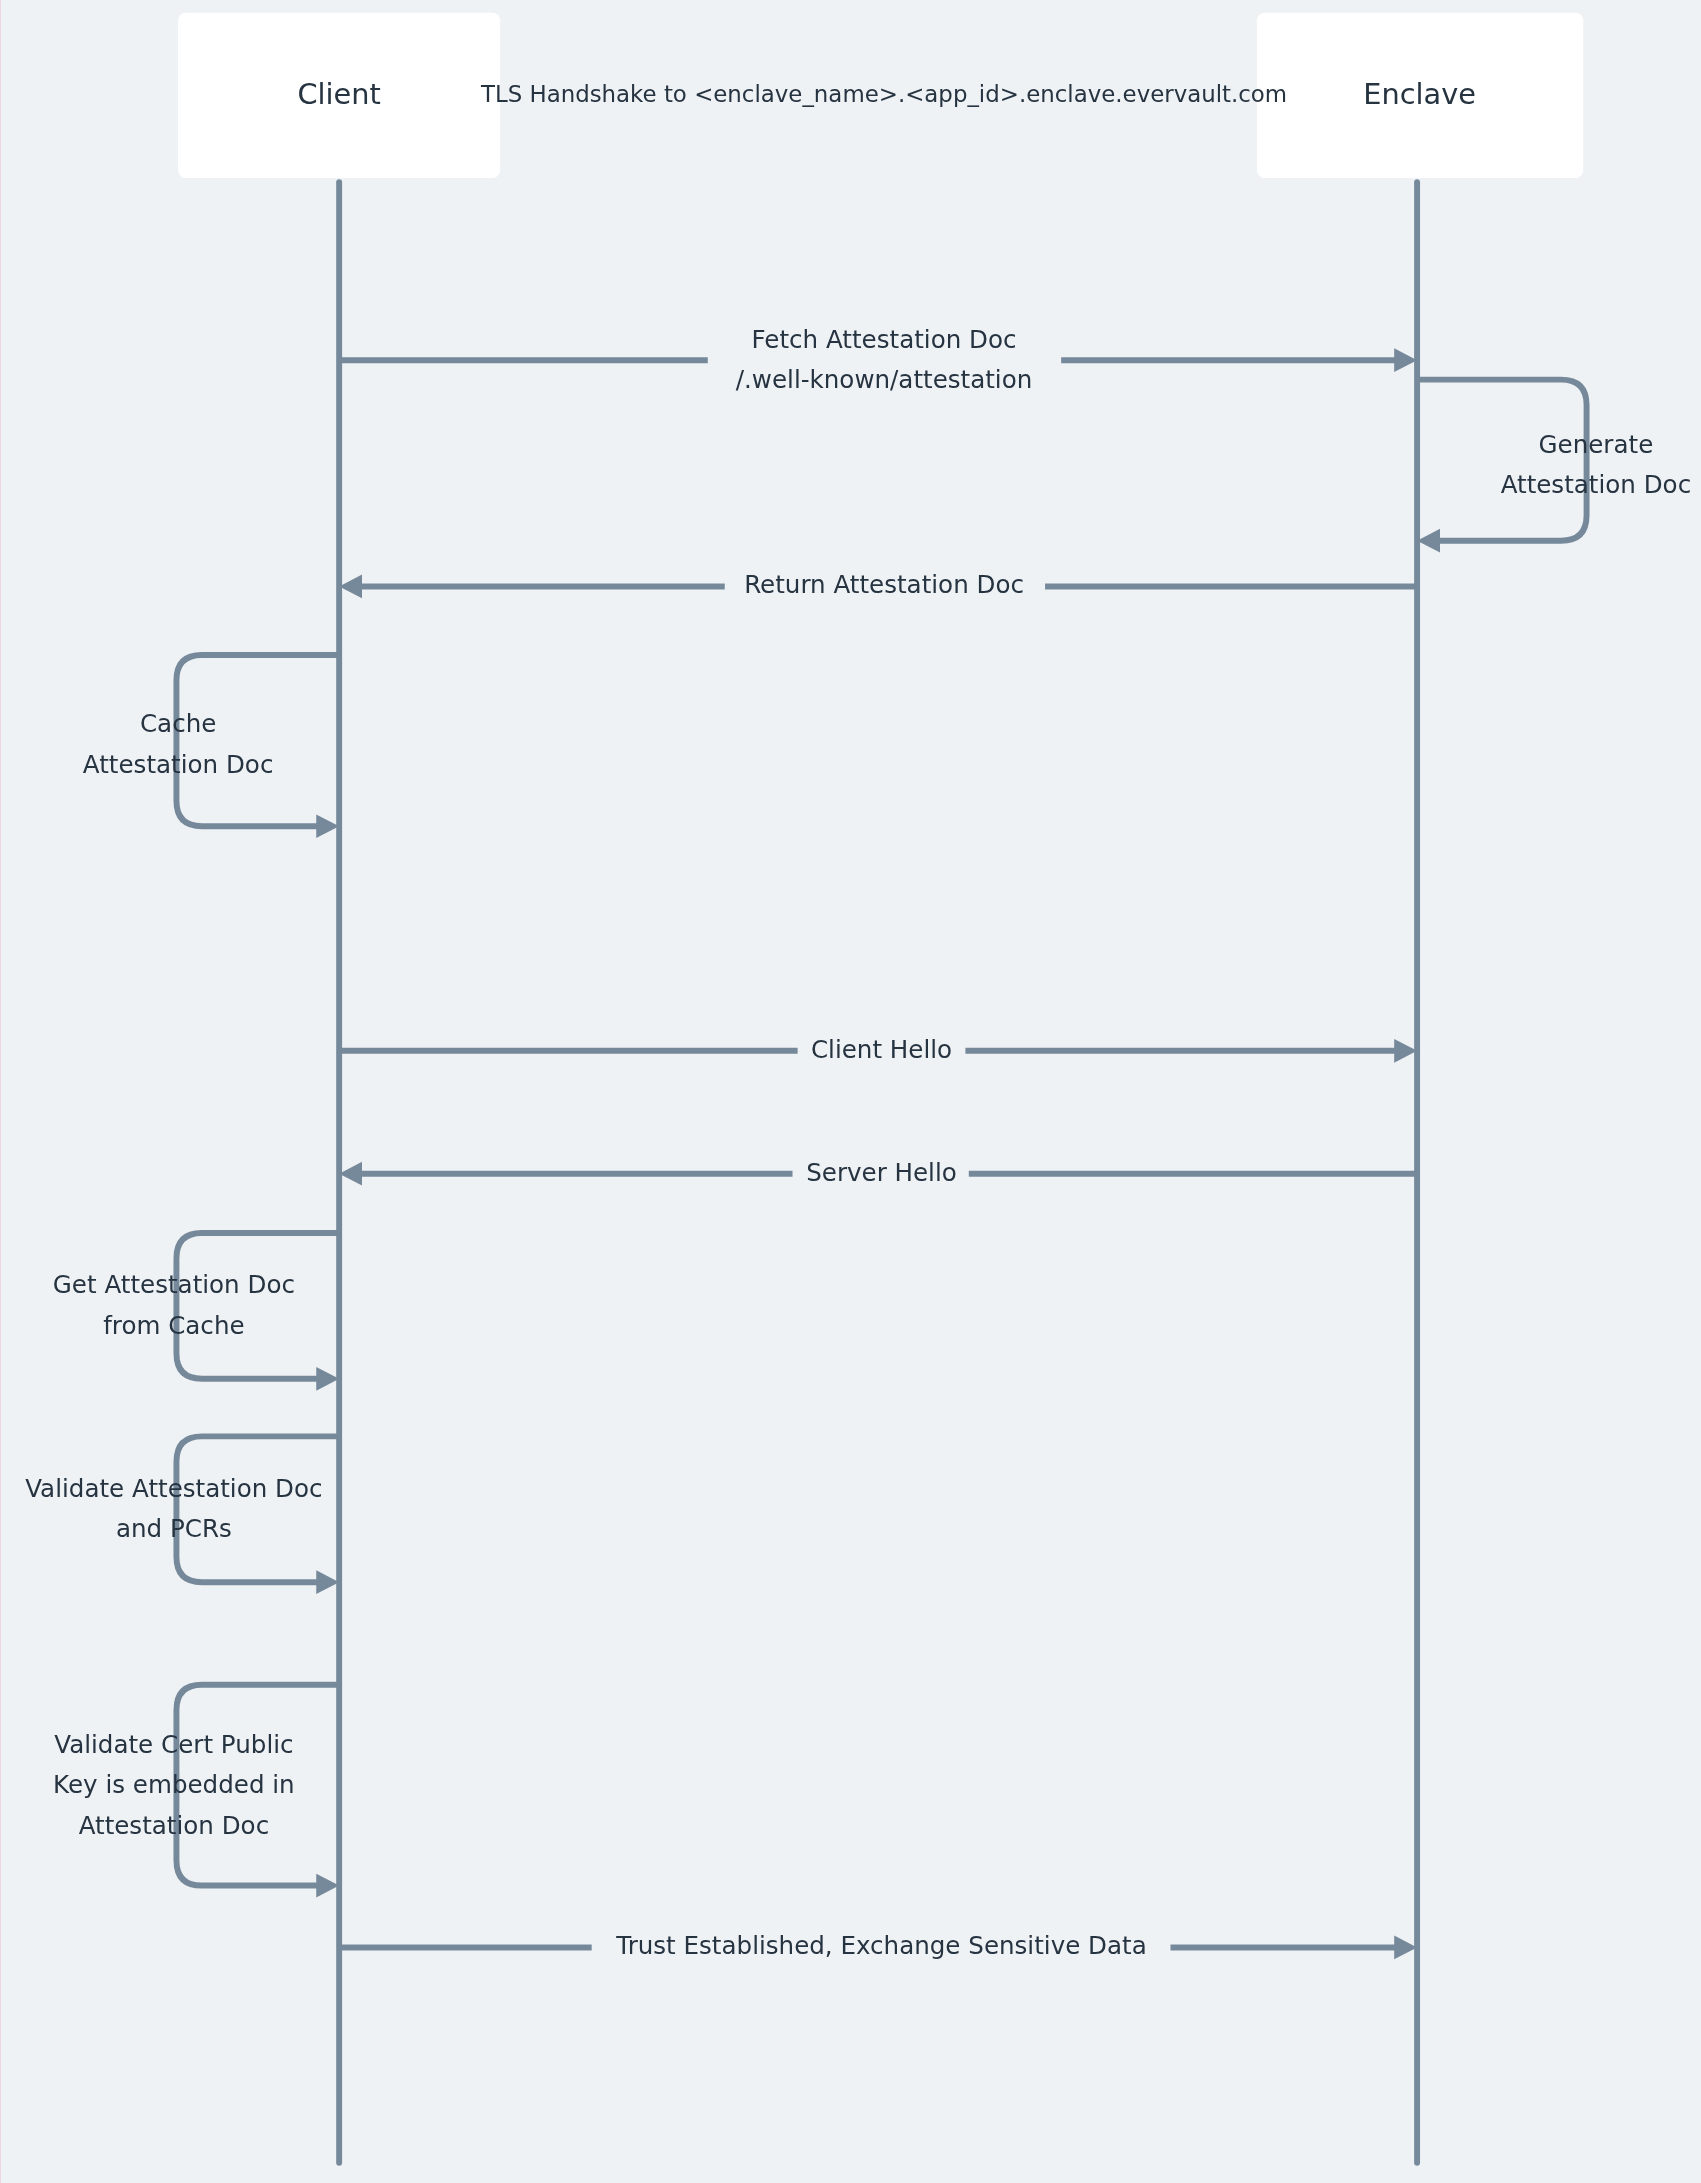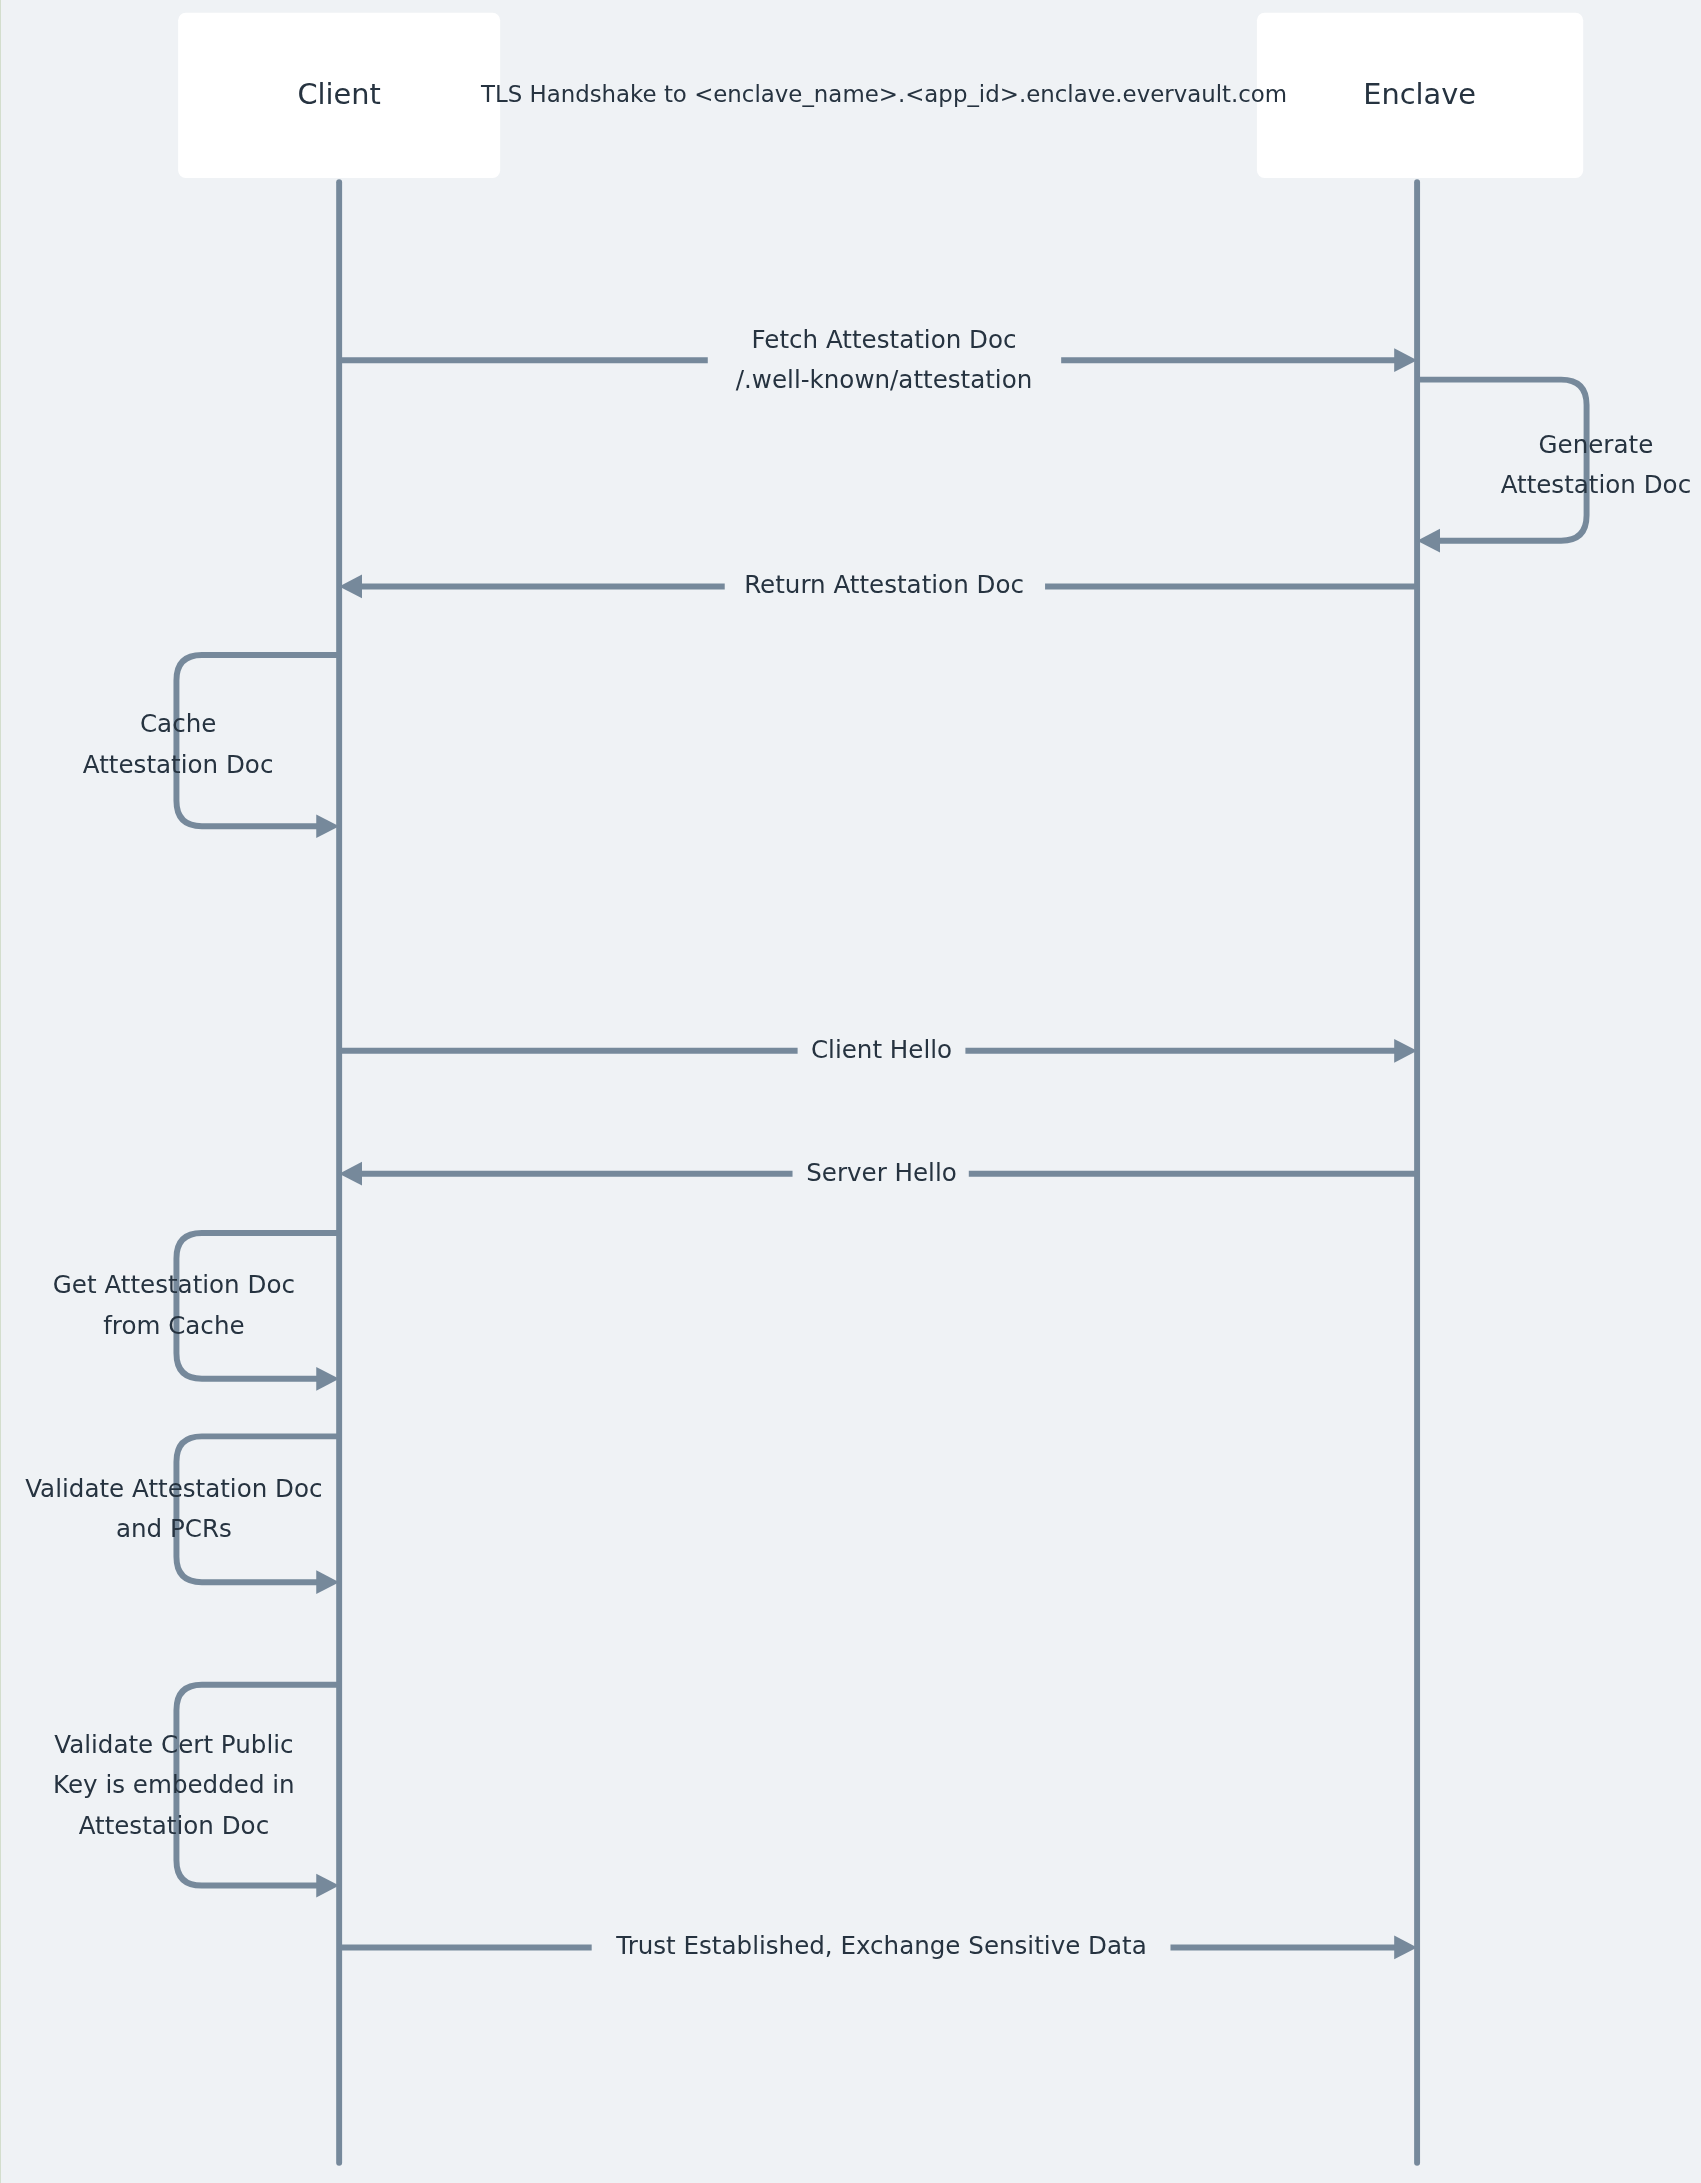--- a/index.html
+++ b/index.html
@@ -10,21 +10,21 @@
   body {
     width: 1702px;
     height: 2183px;
     font-family: "DejaVu Sans", sans-serif;
     overflow: hidden;
   }
   #diagram-root {
     position: relative;
     width: 1702px;
     height: 2183px;
-    background: #4d7c0f;
+    background: #ec4899;
   }
   svg#seq-svg {
     display: block;
     width: 1702px;
     height: 2183px;
   }
   .actor-box {
     fill: #ffffff;
     stroke: none;
   }

